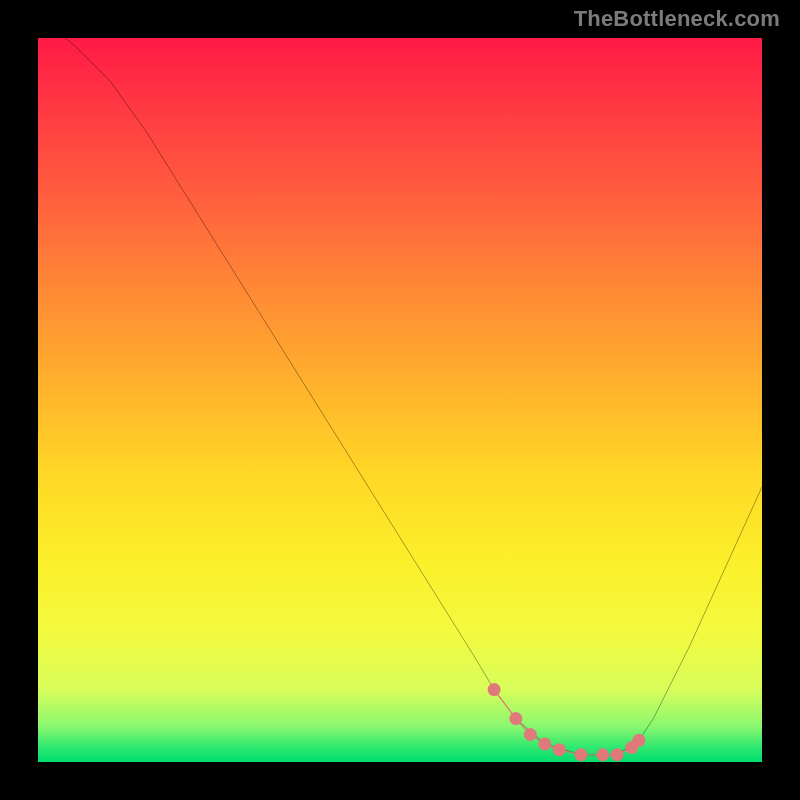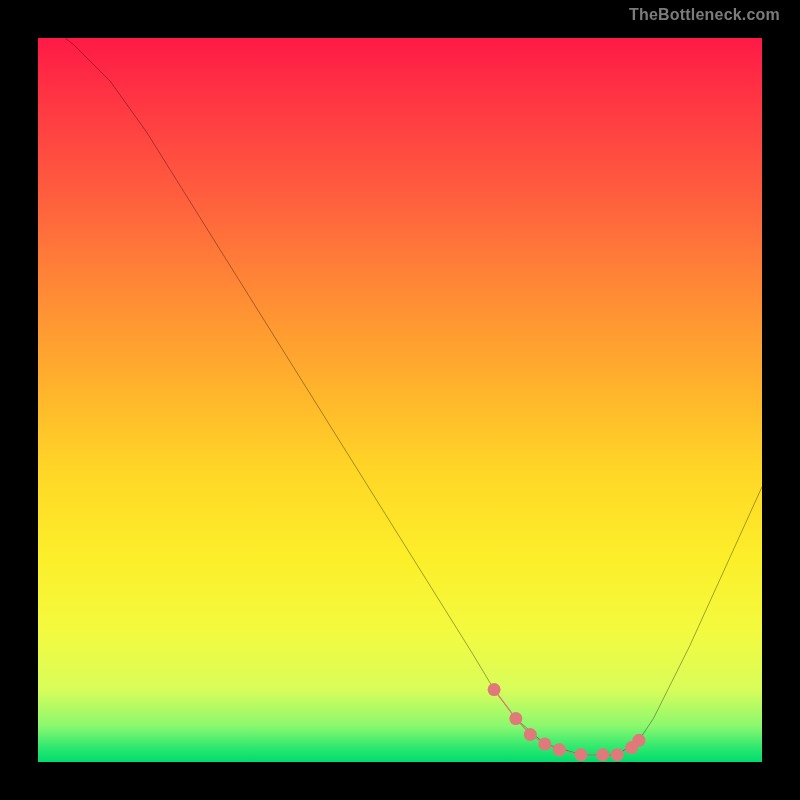--- a/index.html
+++ b/index.html
@@ -52,21 +52,21 @@
   .highlight {
     position: absolute;
     inset: 0;
     pointer-events: none;
   }
   .watermark {
     position: absolute;
     top: 6px;
     right: 20px;
     font-family: Arial, Helvetica, sans-serif;
-    font-size: 16px;
+    font-size: 22px;
     font-weight: 600;
     color: #7b7b7b;
     letter-spacing: 0.2px;
     margin-left: 44px;
   }
 </style>
 </head>
 <body>
 
 <div class="frame">

